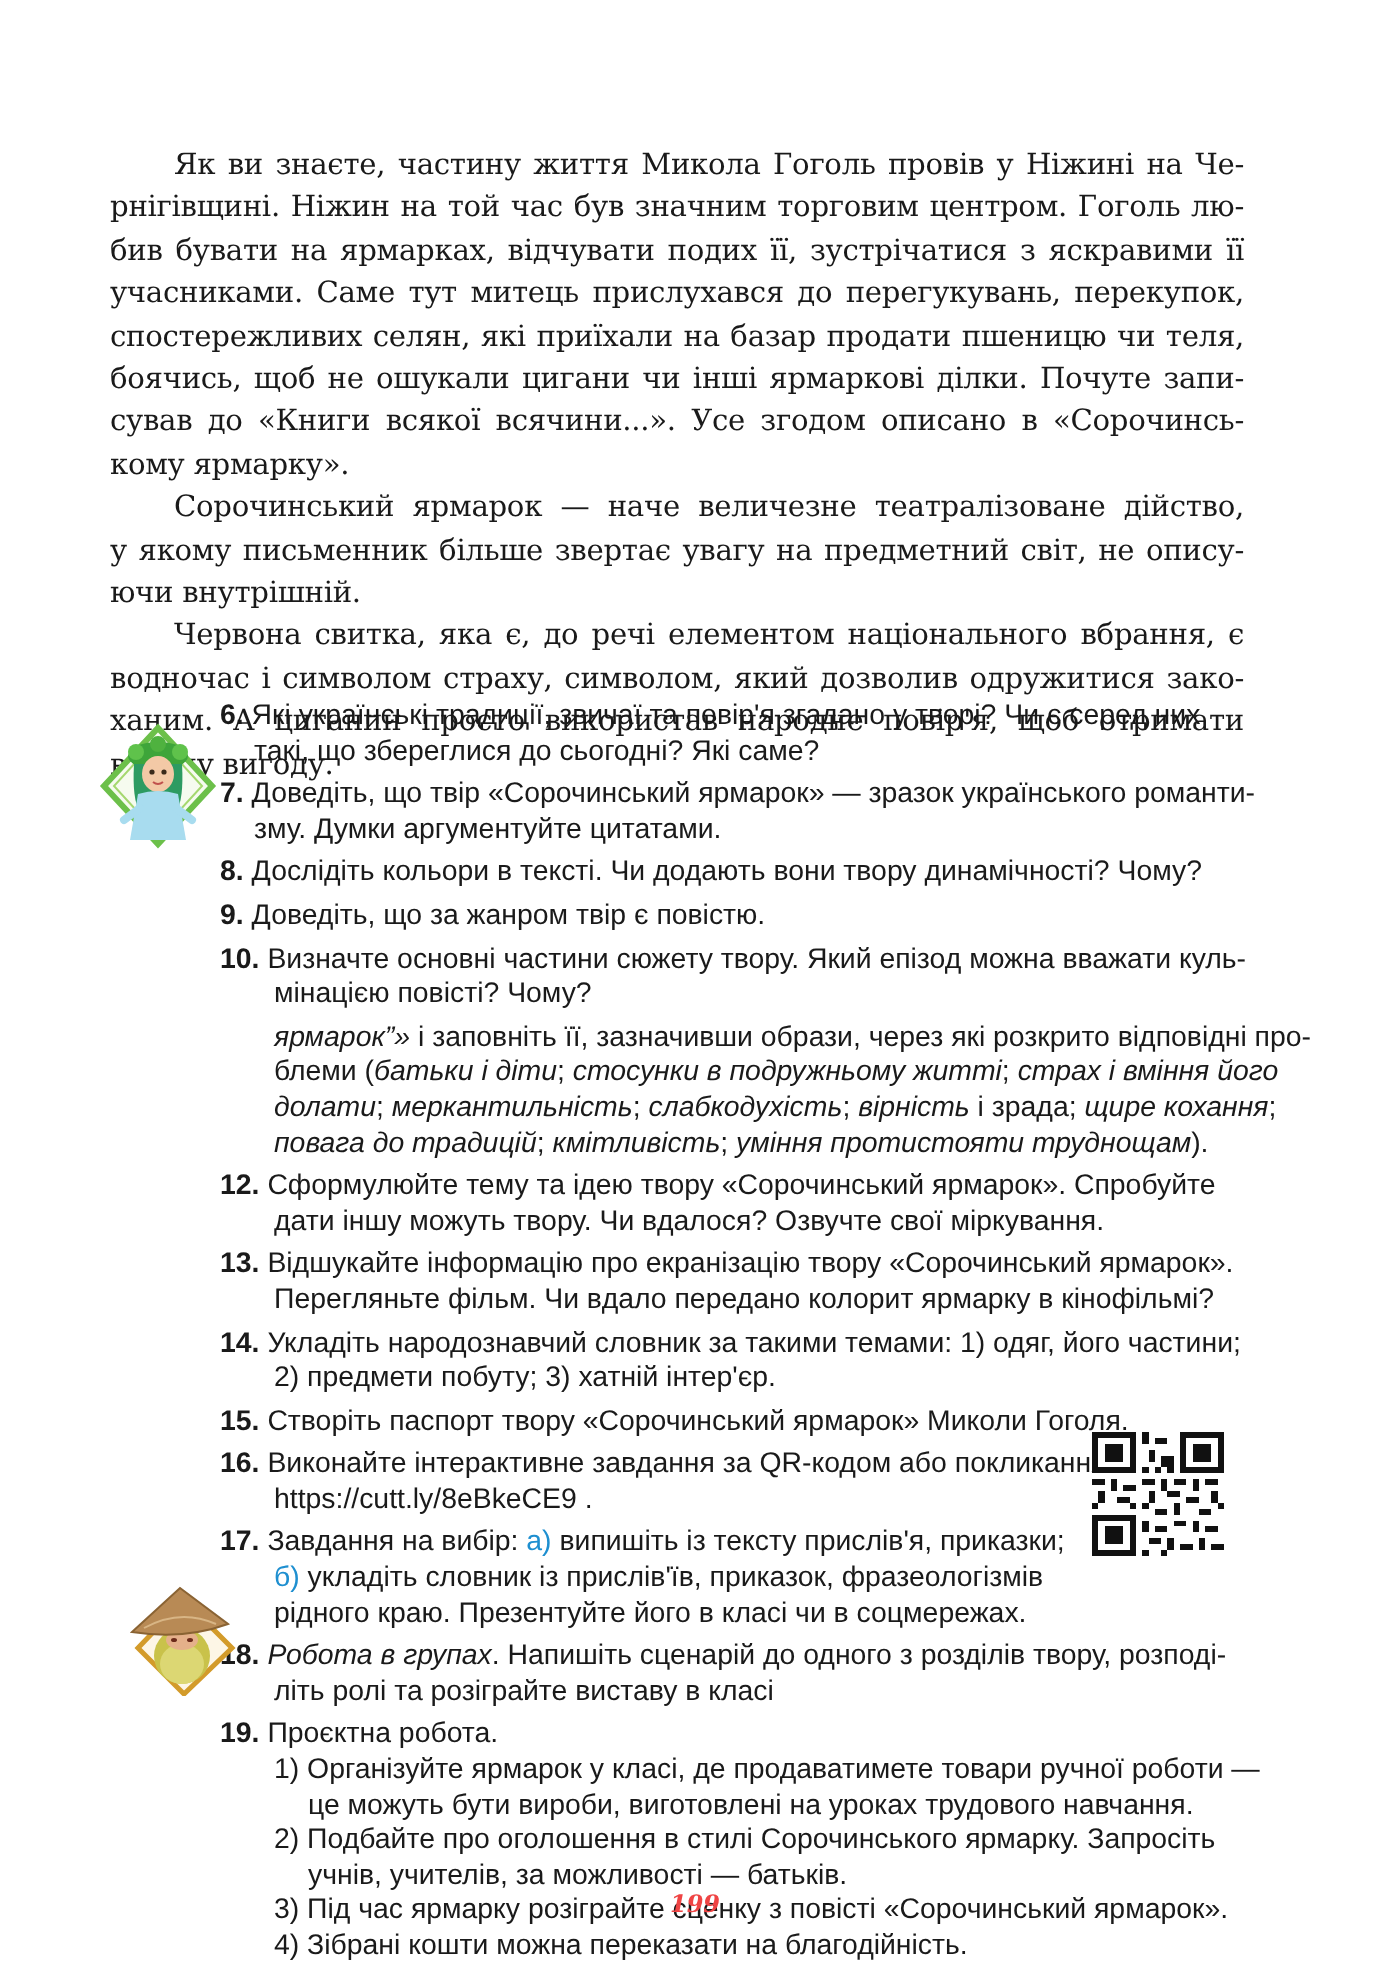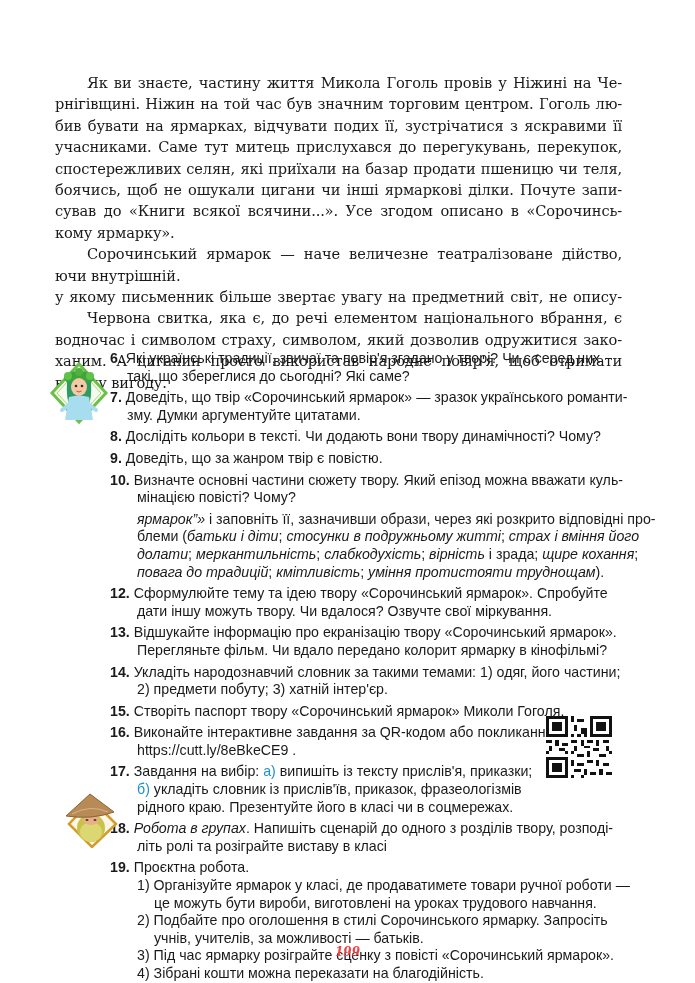--- a/index.html
+++ b/index.html
@@ -45,22 +45,22 @@
       <span class="line">рнігівщині. Ніжин на той час був значним торговим центром. Гоголь лю-</span>
       <span class="line">бив бувати на ярмарках, відчувати подих її, зустрічатися з яскравими її</span>
       <span class="line">учасниками. Саме тут митець прислухався до перегукувань, перекупок,</span>
       <span class="line">спостережливих селян, які приїхали на базар продати пшеницю чи теля,</span>
       <span class="line">боячись, щоб не ошукали цигани чи інші ярмаркові ділки. Почуте запи-</span>
       <span class="line">сував до «Книги всякої всячини...». Усе згодом описано в «Сорочинсь-</span>
       <span class="line last">кому ярмарку».</span>
     </p>
     <p style="text-indent:0">
       <span class="line first">Сорочинський ярмарок — наче величезне театралізоване дійство,</span>
+      <span class="line">у якому письменник більше звертає увагу на предметний світ, не опису-</span>
       <span class="line last">ючи внутрішній.</span>
-      <span class="line">у якому письменник більше звертає увагу на предметний світ, не опису-</span>
     </p>
     <p style="text-indent:0">
       <span class="line first">Червона свитка, яка є, до речі елементом національного вбрання, є</span>
       <span class="line">водночас і символом страху, символом, який дозволив одружитися зако-</span>
       <span class="line">ханим. А циганин просто використав народне повір'я, щоб отримати</span>
       <span class="line last">власну вигоду.</span>
     </p>
   </div>
 
   <div class="illus" style="left:48px; top:360px; width:62px; height:66px;">

